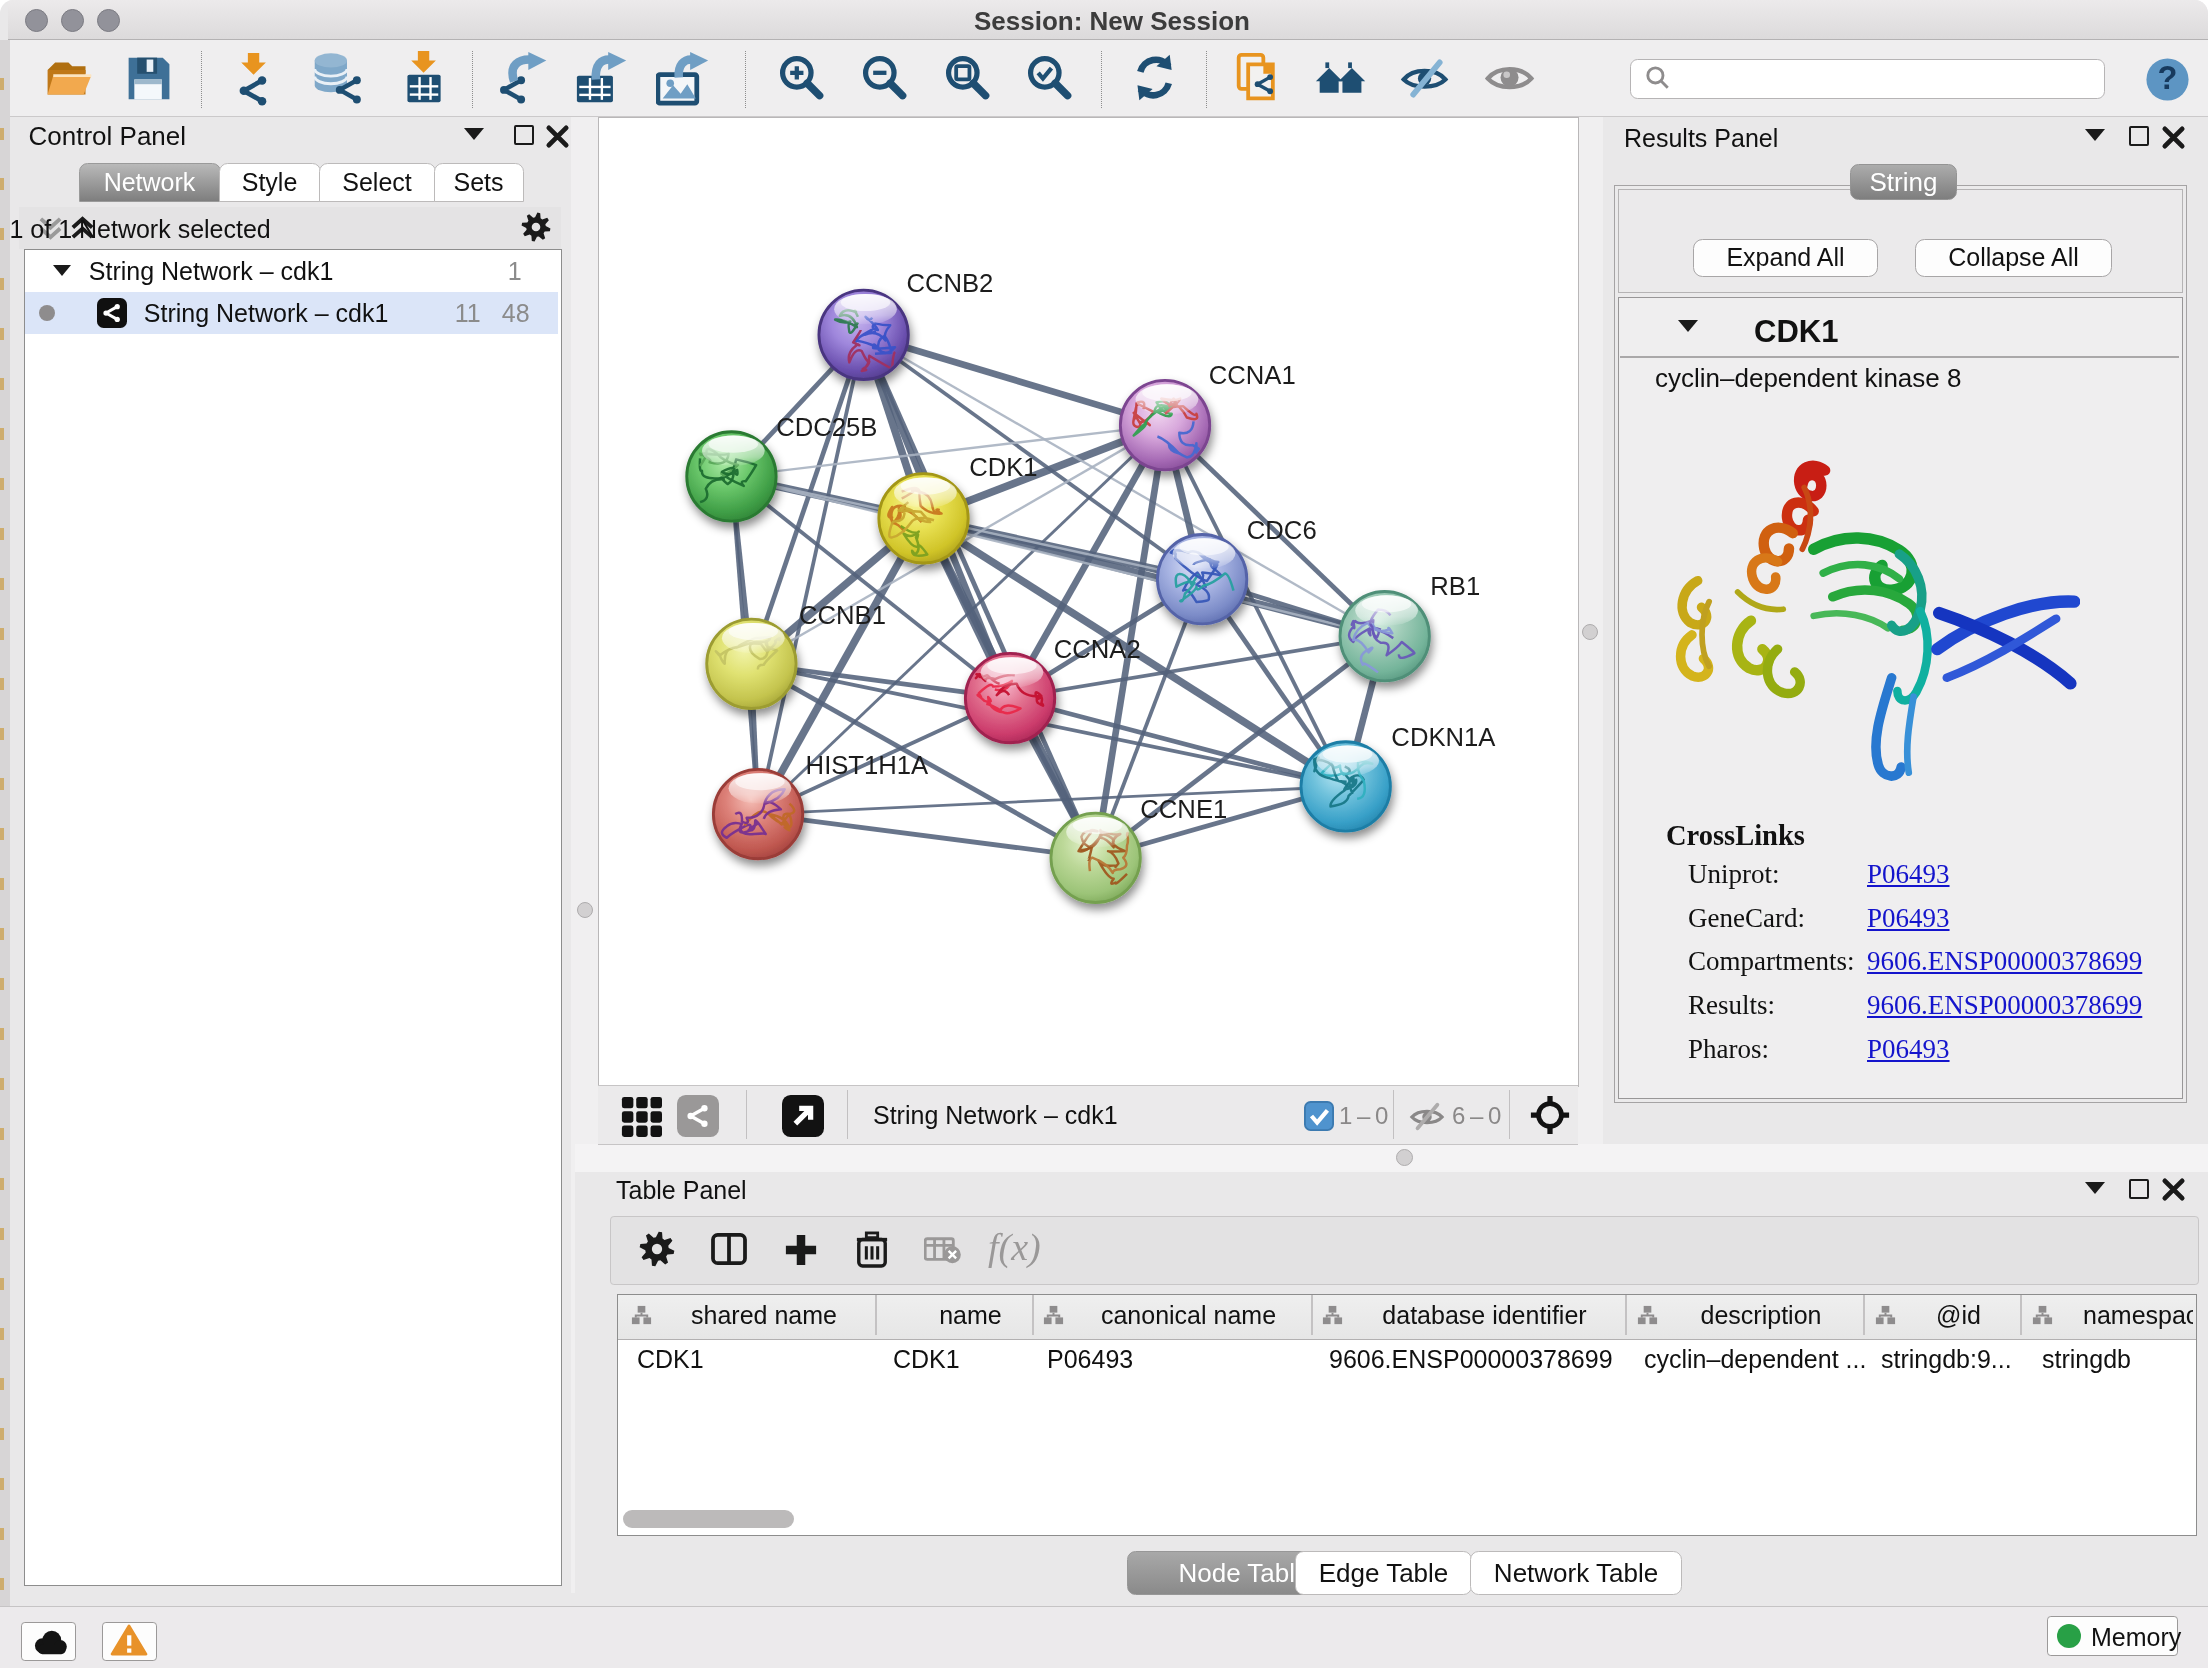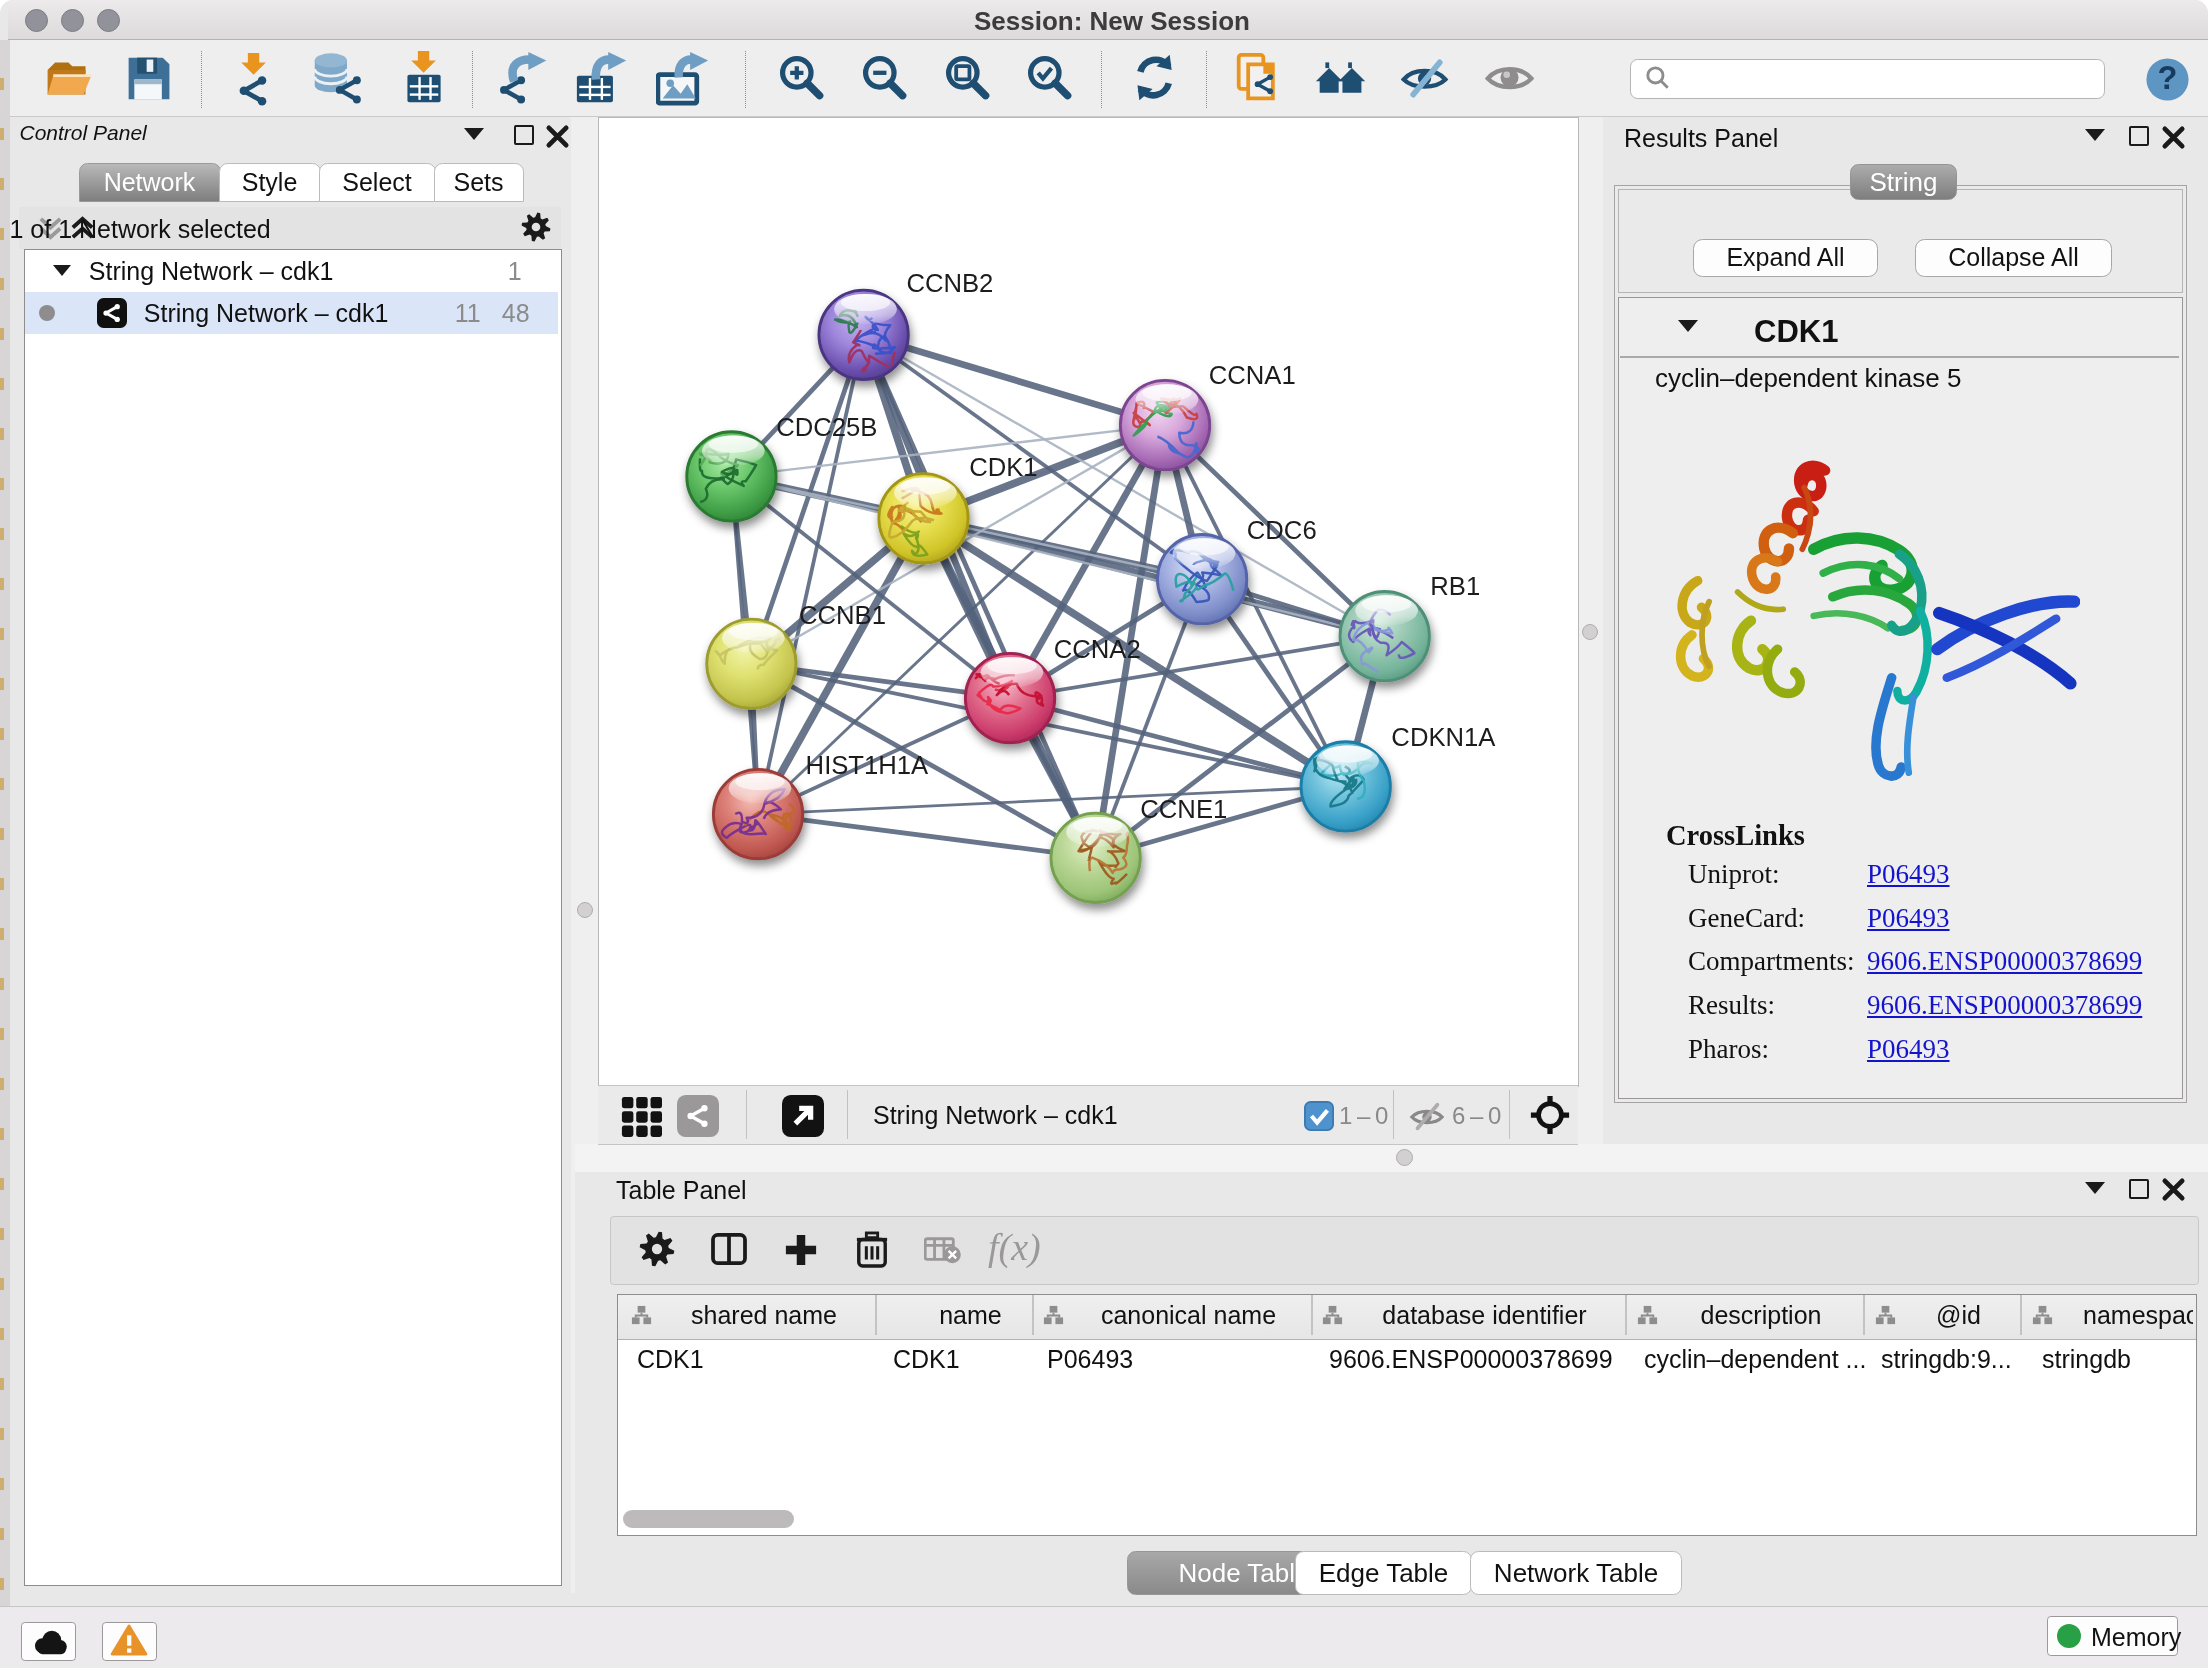--- a/index.html
+++ b/index.html
@@ -194,21 +194,21 @@
         <line x1="18" y1="18" x2="25" y2="25" stroke="#8e8c8d" stroke-width="3"></line>
       </svg></div>
     <div class="abs" style="left:2145px;top:57px;"><svg width="45" height="45" viewBox="0 0 47 47" style="">
         <circle cx="23.5" cy="23.5" r="22" fill="#5d95c3"></circle>
         <text x="23.5" y="33" text-anchor="middle" font-size="34" font-weight="bold" fill="#173a5e">?</text>
       </svg></div>
     <div id="leftstrip" class="abs">
       <div class="abs dots"></div>
     </div>
     <div id="cpanel" class="abs">
-      <div class="abs" style="left:10px;top:3.8px;font-size:21px;color:#111;font-style:italic;">Control Panel</div>
+      <div class="abs" style="left:19px;top:3.8px;font-size:26px;color:#111;">Control Panel</div>
       <div class="abs tri-down" style="left:454px;top:11.4px;"></div>
       <div class="abs wbtn-min" style="left:504px;top:7.6px;"></div>
       <div class="abs" style="left:535px;top:6.7px;"><svg width="25" height="25" viewBox="0 0 26 26" style="">
           <path d="M4,4 L22,22 M22,4 L4,22" stroke="#1a1a1a" stroke-width="5" stroke-linecap="round"></path>
         </svg></div>
       <div class="abs pseudotab seltab" style="left:69px;top:46px;width:140px;">Network</div>
       <div class="abs pseudotab" style="left:209px;top:46px;width:100px;">Style</div>
       <div class="abs pseudotab" style="left:309px;top:46px;width:115px;">Select</div>
       <div class="abs pseudotab" style="left:424px;top:46px;width:88px;">Sets</div>
       <div class="abs" style="left:9.5px;top:90px;width:542px;height:42px;background:#e4e3e4;"></div>
@@ -587,21 +587,21 @@
       </svg></div>
     <div id="rbox" class="abs"></div>
     <div id="rbtns" class="abs"></div>
     <div class="abs" style="left:1850px;top:164px;width:105px;height:34px;background:linear-gradient(#acacac,#7e7e7e);border:1px solid #949494;border-radius:8.6px;color:#fff;font-size:26px;text-align:center;line-height:34px;">String</div>
     <div class="abs rbtn" style="left:1693px;width:183px;">Expand All</div>
     <div class="abs rbtn" style="left:1915px;width:195px;">Collapse All</div>
     <div id="rsec" class="abs"></div>
     <div class="abs tri-down" style="left:1678px;top:320px;"></div>
     <div class="abs" style="left:1754px;top:314px;font-size:31px;font-weight:bold;color:#111;">CDK1</div>
     <div class="abs" style="left:1620px;top:356px;width:559px;height:1.9px;background:#aaa8a9;"></div>
-    <div class="abs" style="left:1655px;top:363px;font-size:26px;color:#111;">cyclin–dependent kinase 5</div>
+    <div class="abs" style="left:1655px;top:363px;font-size:26px;color:#111;">cyclin–dependent kinase 8</div>
     <div class="abs" style="left:1671px;top:459px;"><svg width="409" height="328" viewBox="0 0 430 345" style="">
         <path d="M162,12 C150,2 132,8 135,26 C138,42 158,44 158,28 C158,14 140,12 138,28" fill="none" stroke="#c81e14" stroke-width="11" stroke-linecap="round"></path>
         <path d="M150,55 C138,40 120,44 122,62 C124,78 144,80 144,64" fill="none" stroke="#cc2f10" stroke-width="11" stroke-linecap="round"></path>
         <path d="M128,78 C112,66 94,74 98,94 C102,112 124,112 124,94" fill="none" stroke="#d06010" stroke-width="11" stroke-linecap="round"></path>
         <path d="M112,108 C96,98 80,108 86,126 C92,142 112,140 110,124" fill="none" stroke="#d87818" stroke-width="10" stroke-linecap="round"></path>
         <path d="M140,30 C150,50 148,75 138,95" fill="none" stroke="#c84814" stroke-width="6" stroke-linecap="round"></path>
         <path d="M28,128 C10,138 6,162 20,172 C34,180 44,166 32,156" fill="none" stroke="#c8a818" stroke-width="10" stroke-linecap="round"></path>
         <path d="M22,185 C6,196 6,220 22,228 C36,234 46,220 34,210" fill="none" stroke="#d4b41c" stroke-width="10" stroke-linecap="round"></path>
         <path d="M40,150 C30,170 30,200 40,218" fill="none" stroke="#c0a020" stroke-width="6" stroke-linecap="round"></path>
         <path d="M84,170 C66,182 64,210 82,220 C98,228 110,212 96,200" fill="none" stroke="#a8b414" stroke-width="11" stroke-linecap="round"></path>

